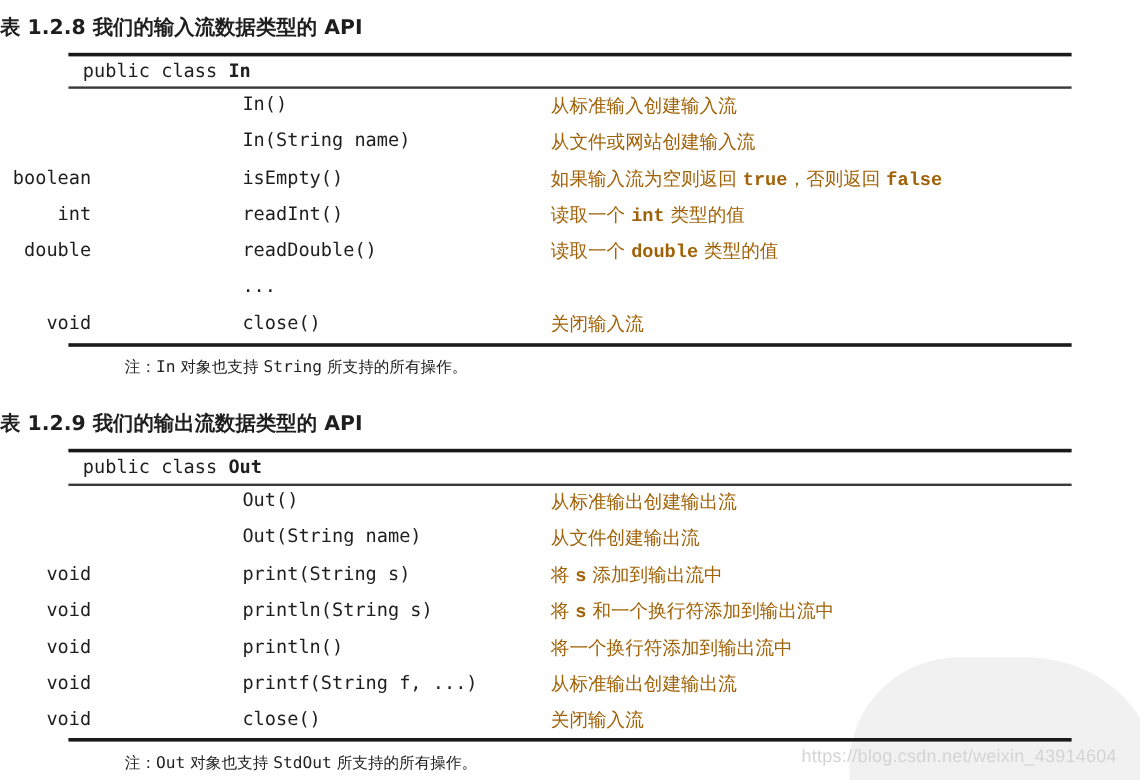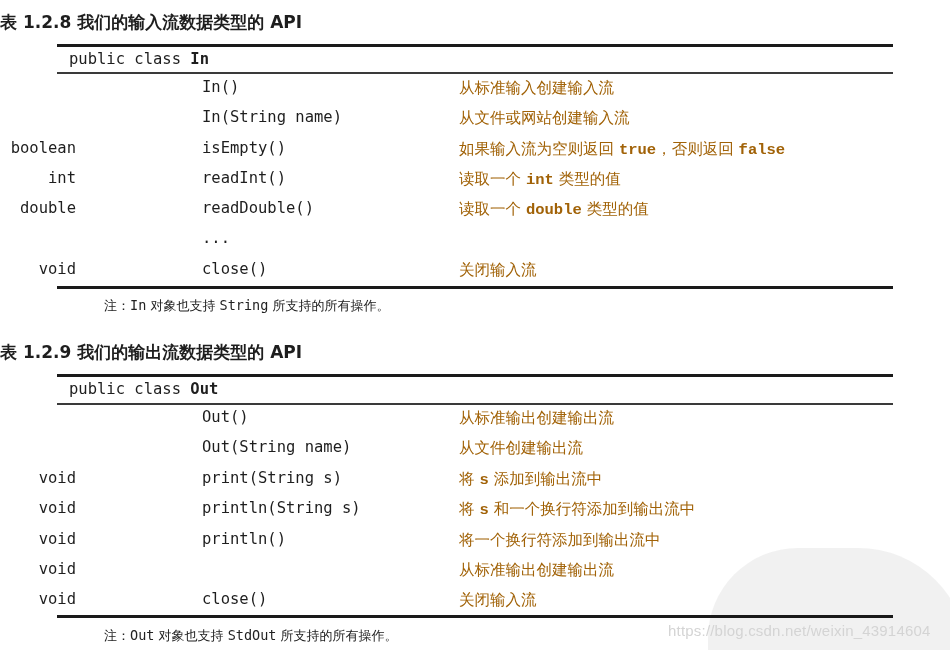--- a/index.html
+++ b/index.html
@@ -115,20 +115,21 @@
   <span class="sig">println(String s)</span>
   <span class="desc"><span>将 </span><span class="m">s</span><span> 和一个换行符添加到输出流中</span></span>
 </div>
 <div class="row mono" style="top:530px;">
   <span class="type">void</span>
   <span class="sig">println()</span>
   <span class="desc">将一个换行符添加到输出流中</span>
 </div>
 <div class="row mono" style="top:560px;">
   <span class="type">void</span>
+  <span class="sig">printf(String f, ...)</span>
   <span class="desc">从标准输出创建输出流</span>
 </div>
 
 <div class="watermark-blob"></div>
 
 <div class="row mono" style="top:590px;">
   <span class="type">void</span>
   <span class="sig">close()</span>
   <span class="desc">关闭输入流</span>
 </div>

